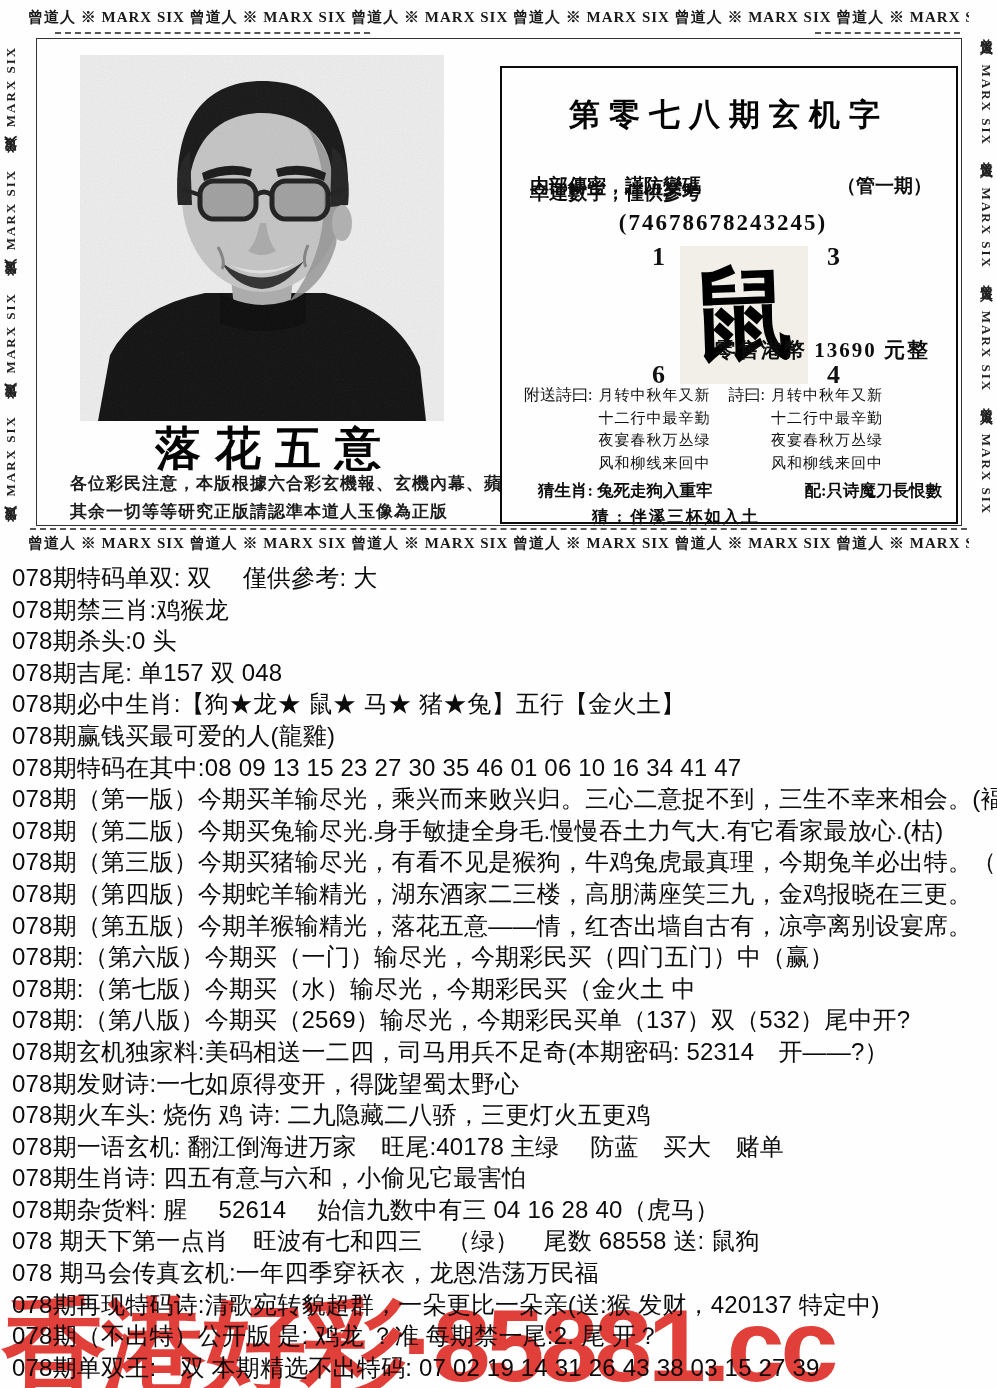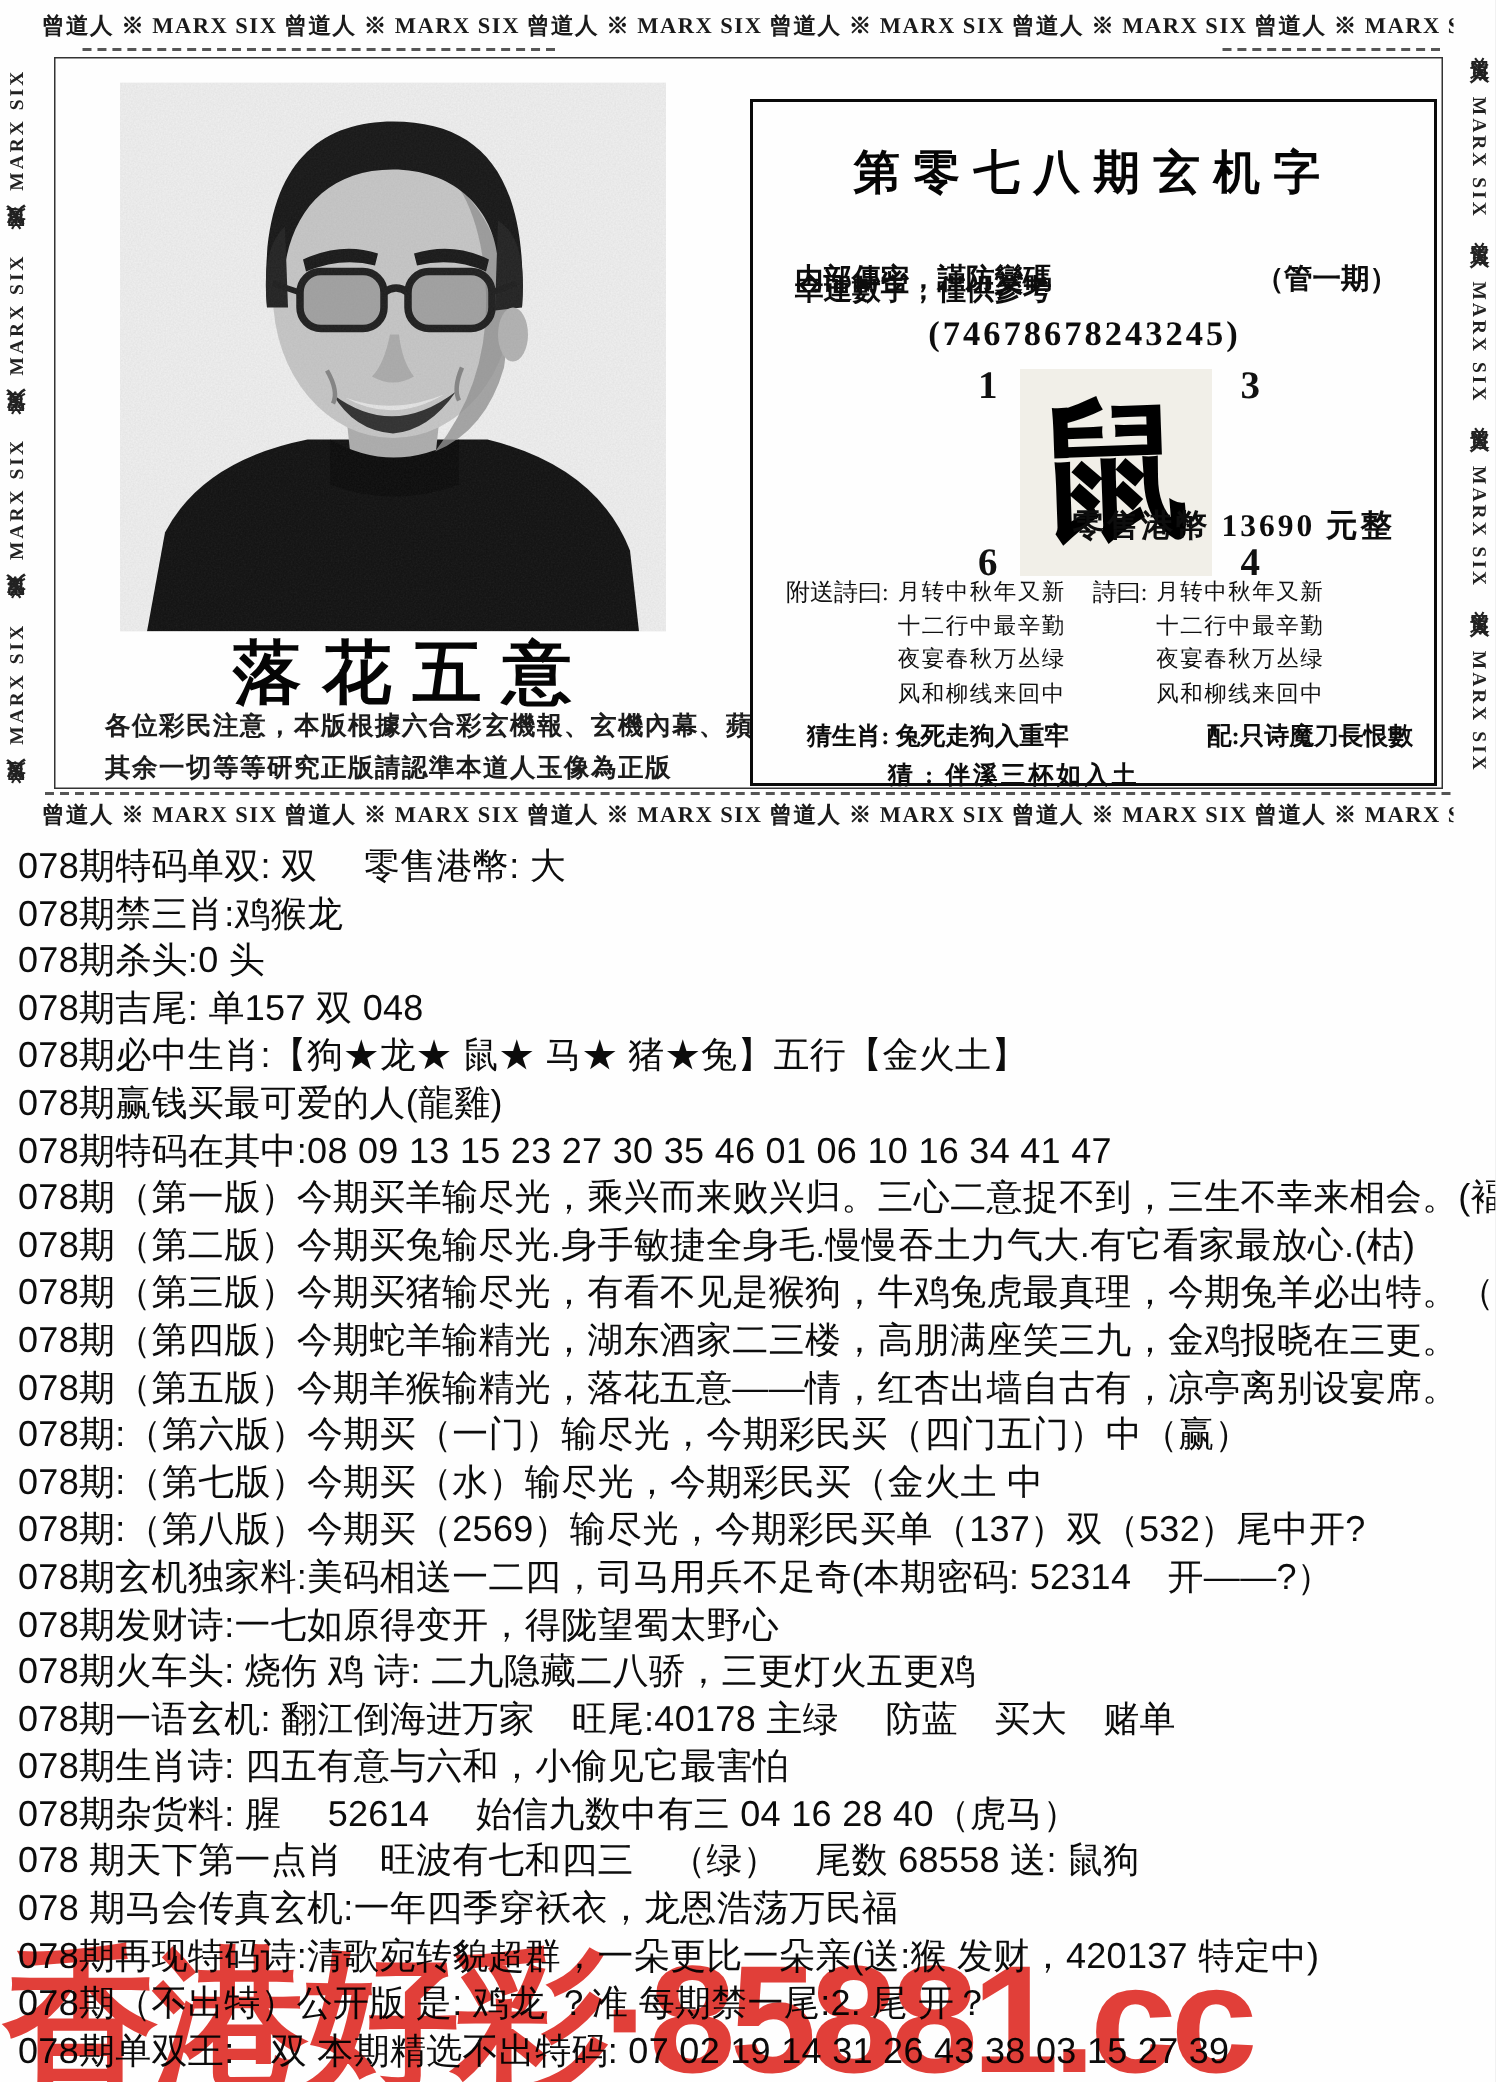--- a/index.html
+++ b/index.html
@@ -238,21 +238,21 @@
       <span>猜生肖: 兔死走狗入重牢</span>
       <span>配:只诗魔刀長恨數</span>
     </div>
     <div class="guess2">猜 : 伴溪三杯如入土</div>
   </div>
 
   <div class="squiggle sq-c"></div>
   <div class="border-row bottom">曾道人 ※ MARX SIX 曾道人 ※ MARX SIX 曾道人 ※ MARX SIX 曾道人 ※ MARX SIX 曾道人 ※ MARX SIX 曾道人 ※ MARX SIX 曾道人 ※ MARX SIX</div>
 
   <div class="body-lines">
-    <div class="bline">078期特码单双: 双　 零售港幣: 大</div>
+    <div class="bline">078期特码单双: 双　 僅供參考: 大</div>
     <div class="bline">078期禁三肖:鸡猴龙</div>
     <div class="bline">078期杀头:0 头</div>
     <div class="bline">078期吉尾: 单157 双 048</div>
     <div class="bline">078期必中生肖:【狗★龙★ 鼠★ 马★ 猪★兔】五行【金火土】</div>
     <div class="bline">078期赢钱买最可爱的人(龍雞)</div>
     <div class="bline">078期特码在其中:08 09 13 15 23 27 30 35 46 01 06 10 16 34 41 47</div>
     <div class="bline">078期（第一版）今期买羊输尽光，乘兴而来败兴归。三心二意捉不到，三生不幸来相会。(褔)</div>
     <div class="bline">078期（第二版）今期买兔输尽光.身手敏捷全身毛.慢慢吞土力气大.有它看家最放心.(枯)</div>
     <div class="bline">078期（第三版）今期买猪输尽光，有看不见是猴狗，牛鸡兔虎最真理，今期兔羊必出特。（贞）</div>
     <div class="bline">078期（第四版）今期蛇羊输精光，湖东酒家二三楼，高朋满座笑三九，金鸡报晓在三更。</div>

